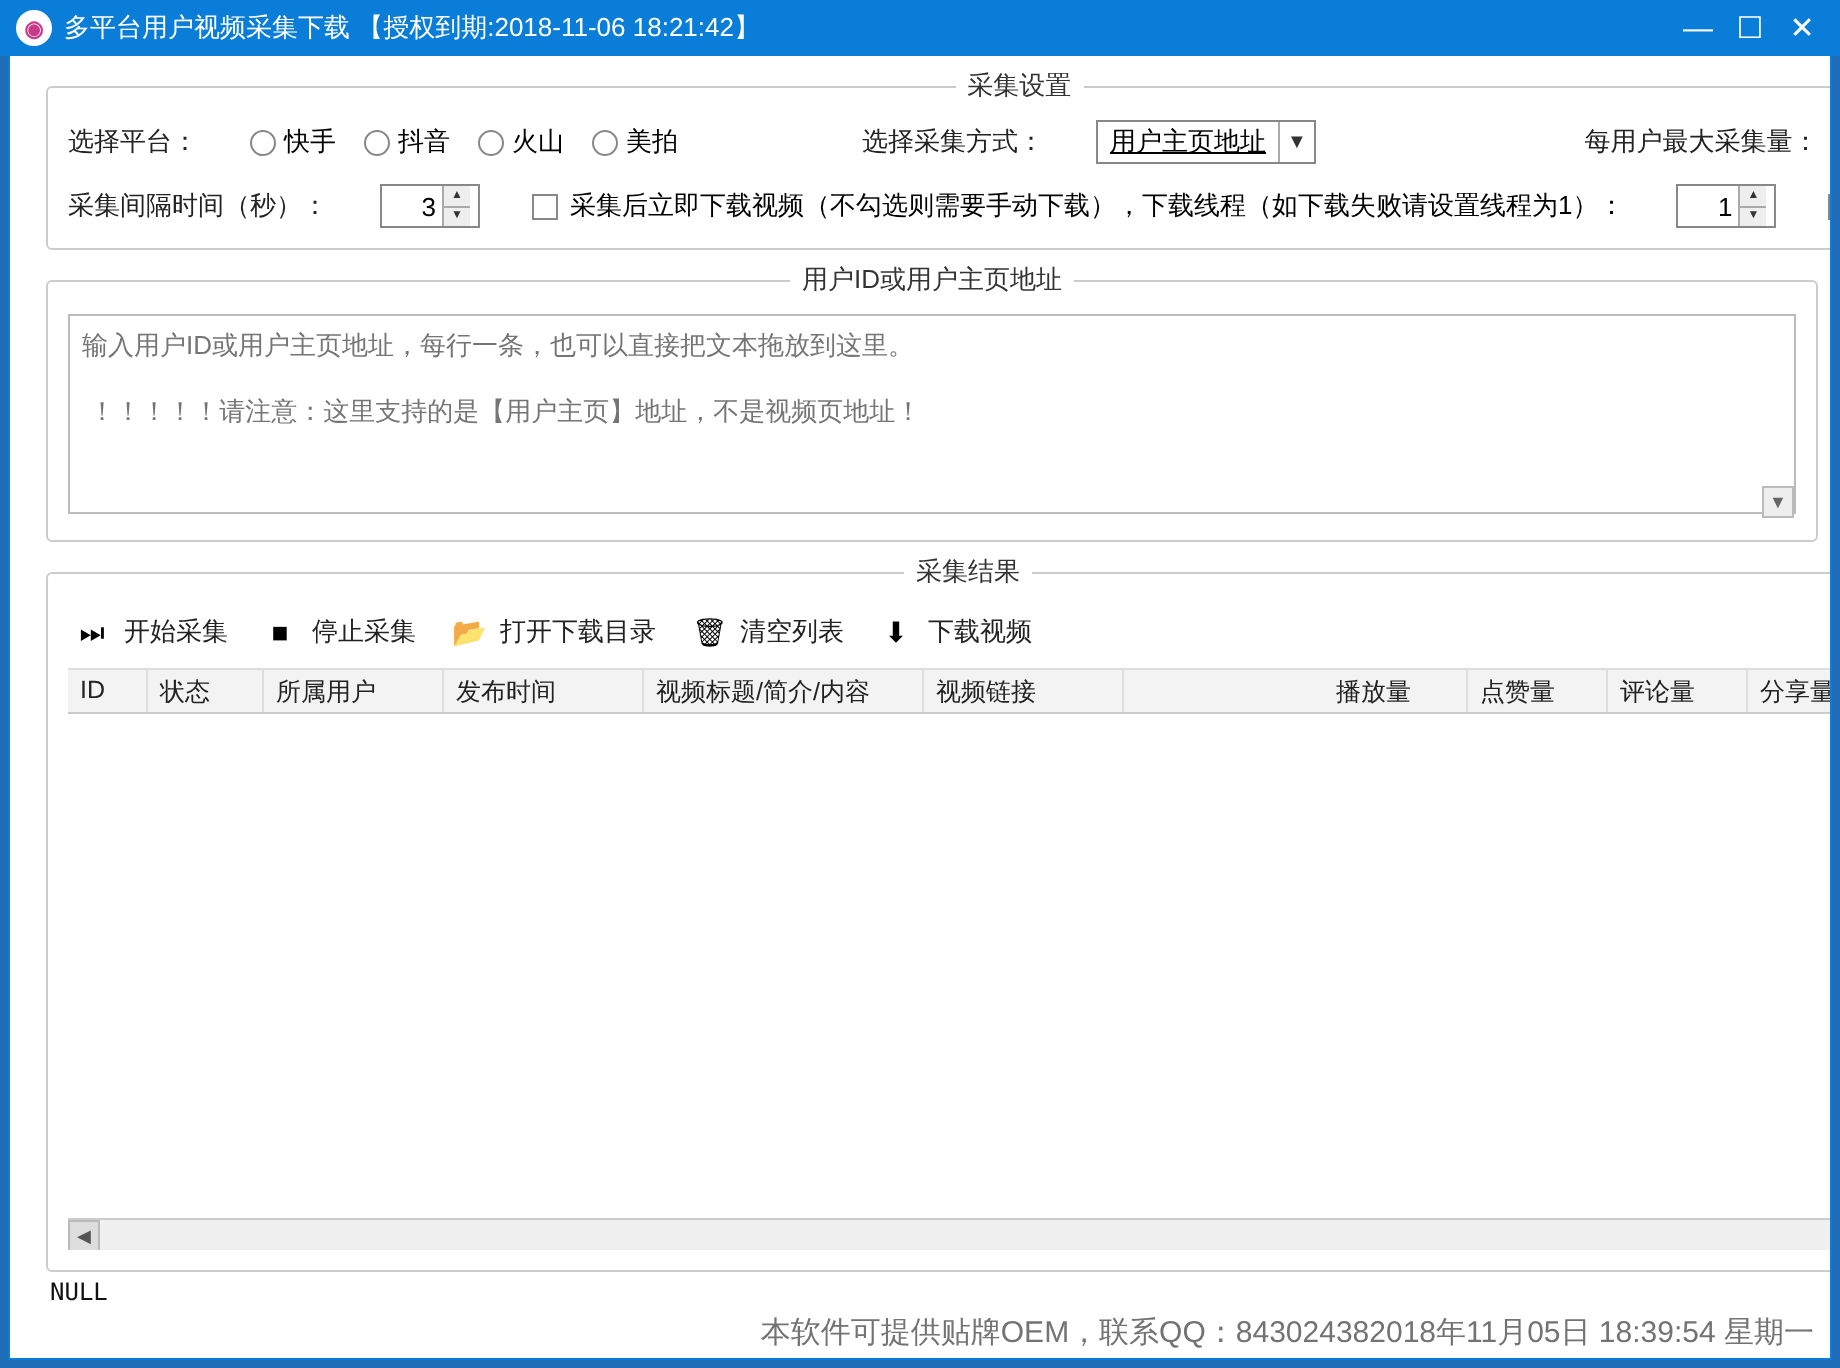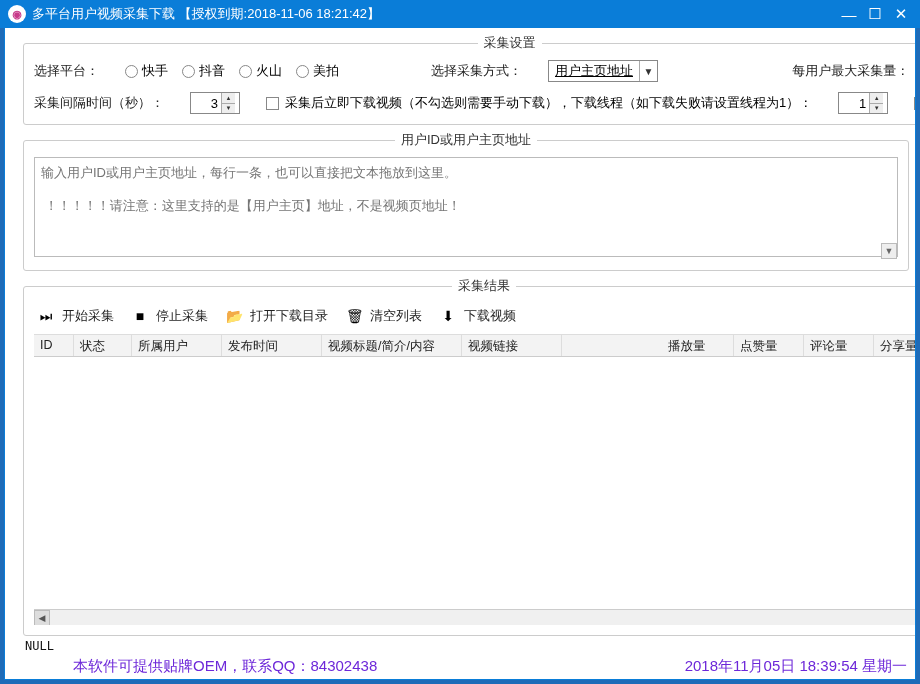--- a/index.html
+++ b/index.html
@@ -107,22 +107,22 @@
       height:16px; background:#f0f0f0; border-top:1px solid #ccc;
       display:flex; align-items:center; position:relative;
     }
     .scroll-track { flex:1; position:relative; height:100%; }
     .scroll-btn {
       width:16px; height:16px; background:#ddd; border:1px solid #bbb;
       display:flex; align-items:center; justify-content:center; font-size:9px; color:#555;
     }
     .status-null { font-size:12px; font-family: monospace; color:#111; padding:1px 2px; }
     .footer {
-      display:flex; justify-content:space-between; align-items:center;
-      font-size:15px; color:#6d28d9; padding:3px 2px 1px 2px; background:#fff;margin-left:48px;
+      display:flex; justify-content:flex-end; align-items:center;
+      font-size:15px; color:#737373; padding:3px 2px 1px 2px; background:#fff;margin-left:48px;
     }
     .fs-collect { flex:0 0 auto; }
     .fs-ids { flex:0 0 auto; }
     .fs-results { flex:1; display:flex; flex-direction:column; min-height:0; margin-bottom:2px; }
     .fs-results .body { flex:1; display:flex; flex-direction:column; min-height:0; }
     .spacer-flex { flex:1; }
     .gap-wide { width: 40px; }
     .vscroll-indicator {
       position:absolute; right:1px; bottom:1px; width:16px; height:16px;
       background:#eee; border:1px solid #bbb; font-size:9px;

